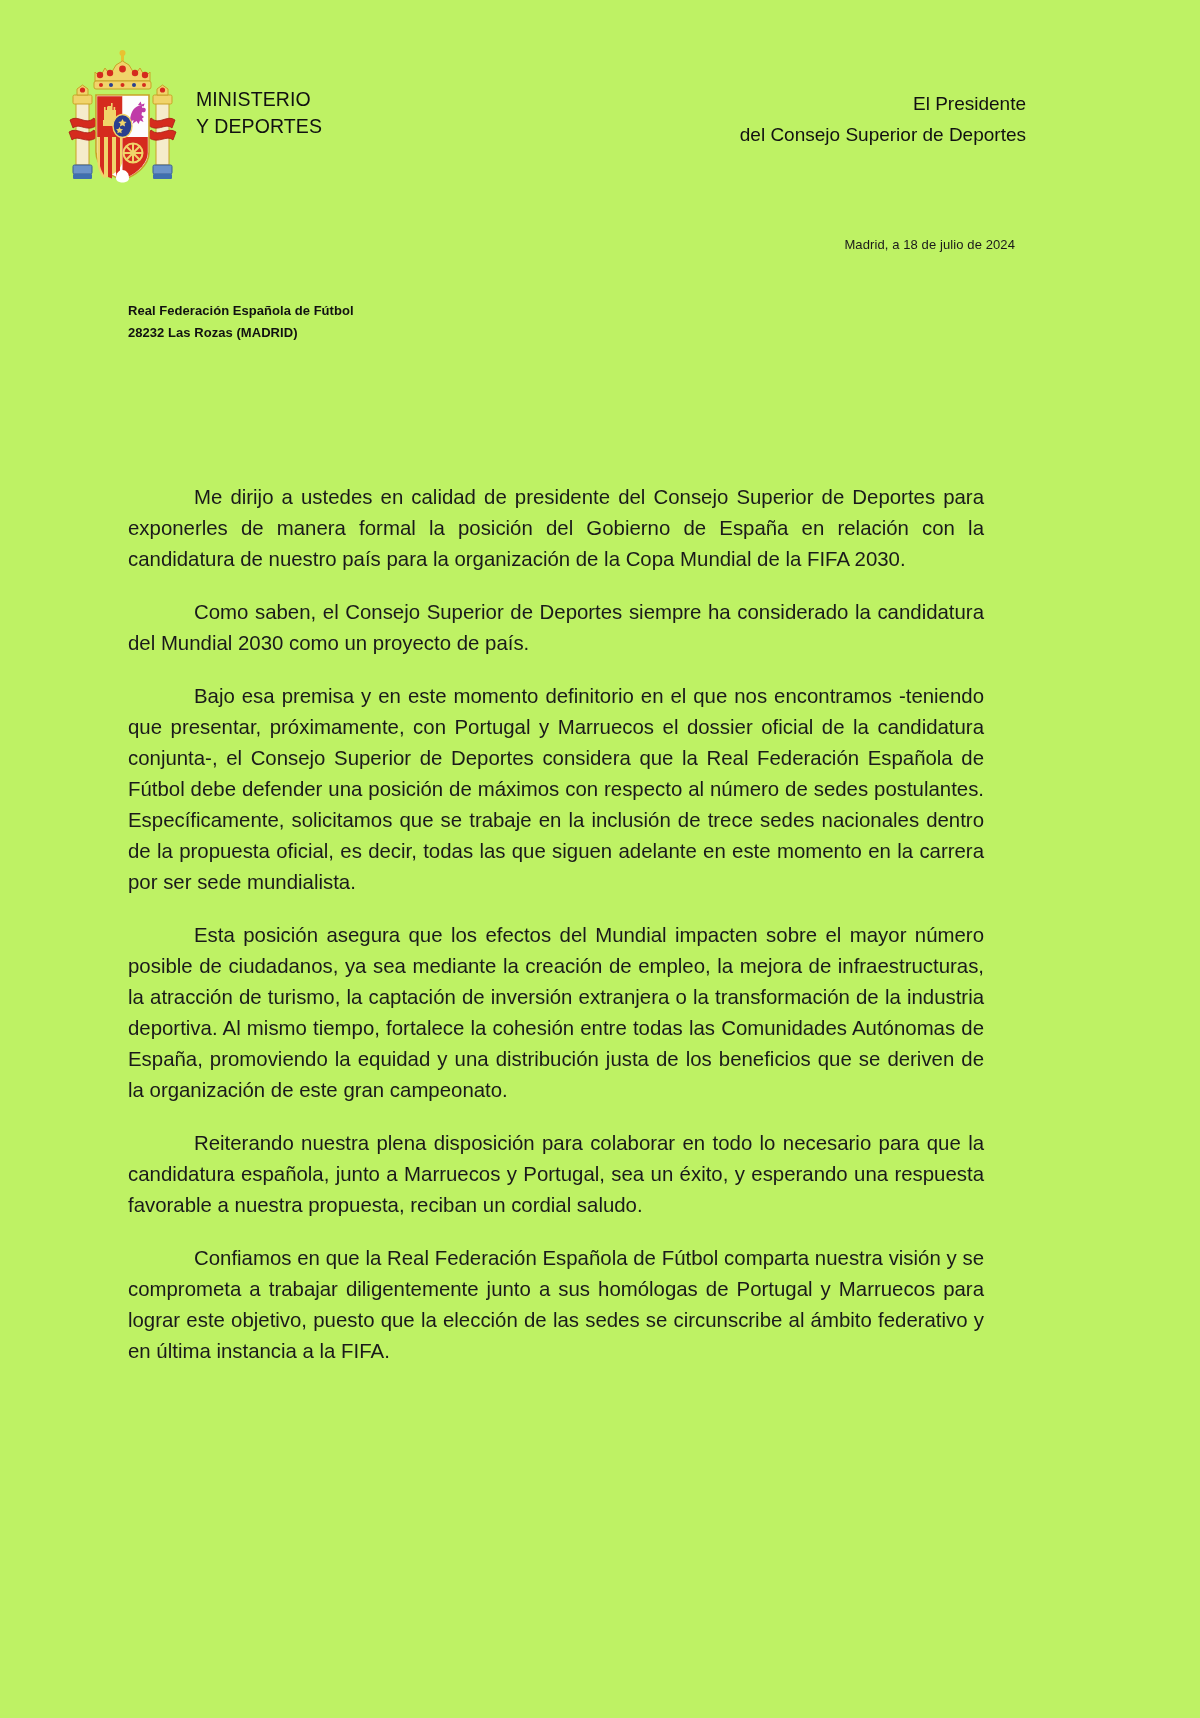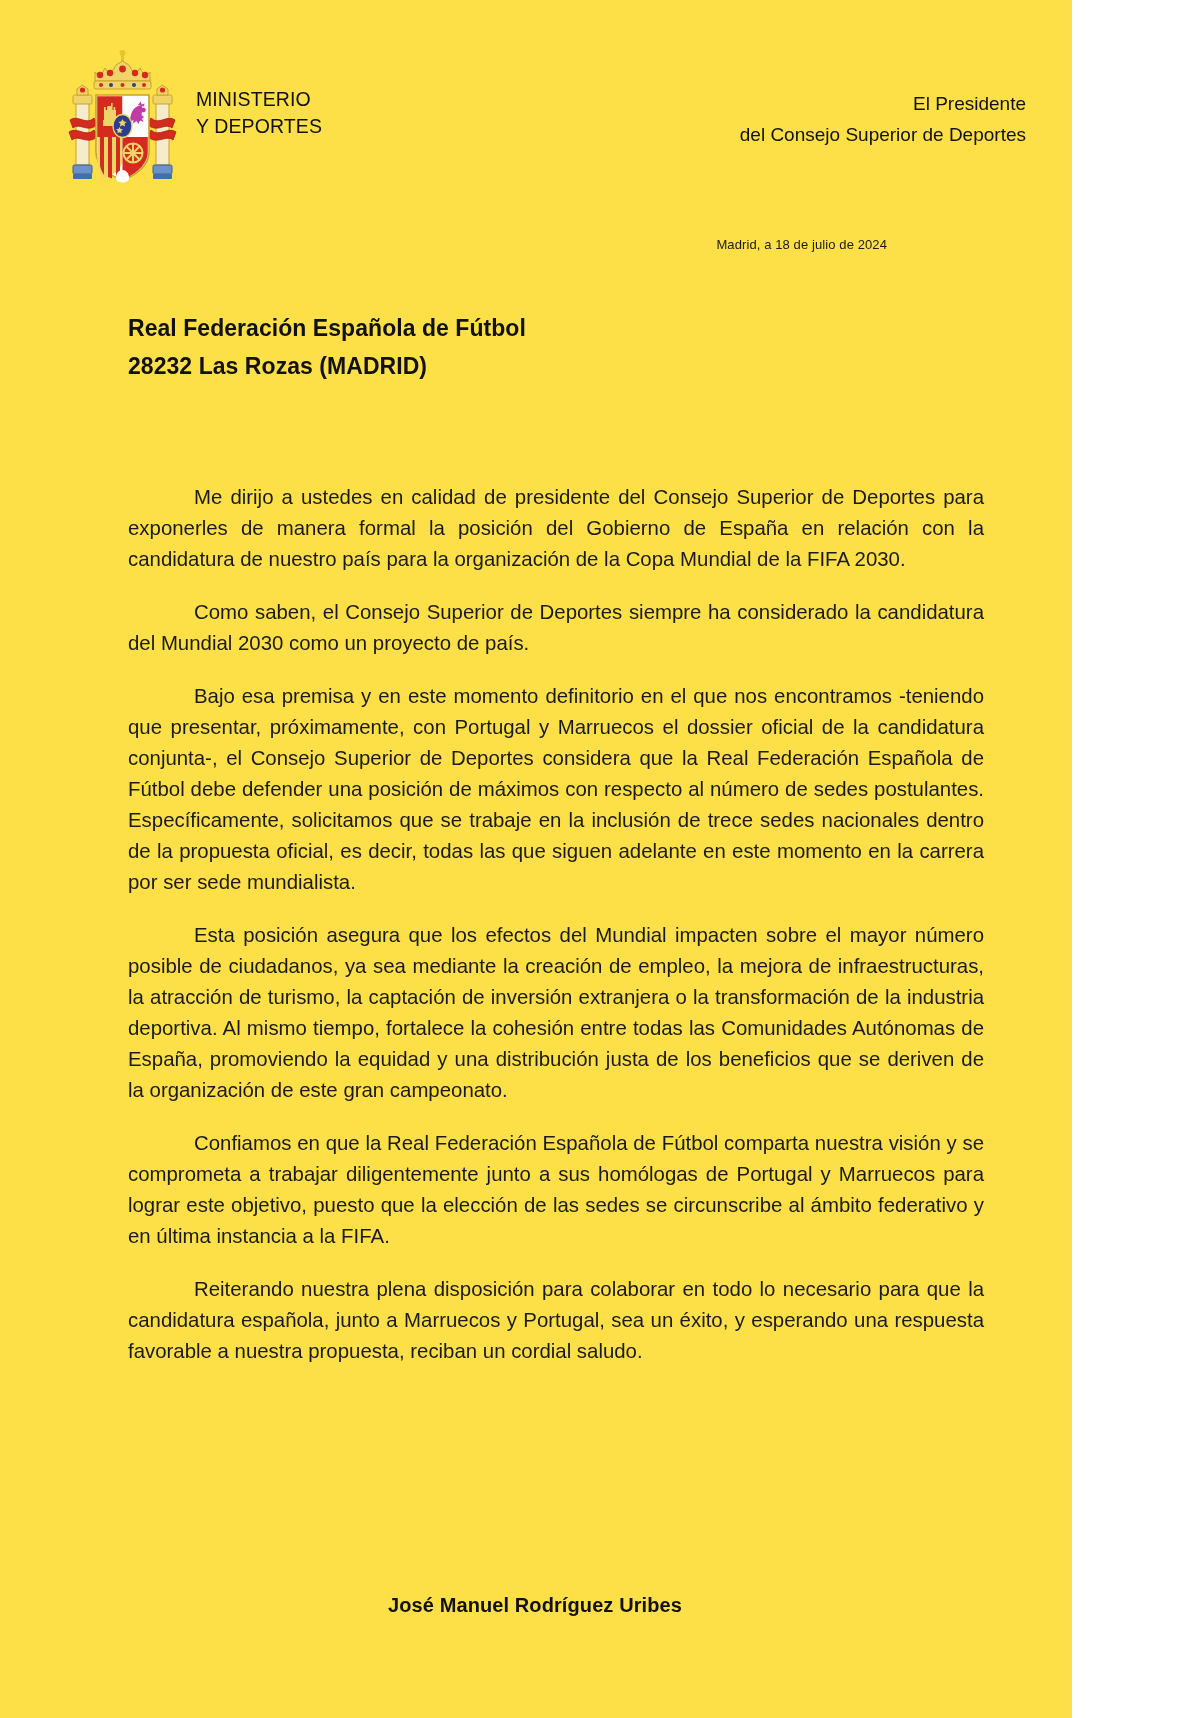--- a/index.html
+++ b/index.html
@@ -10,23 +10,23 @@
   body {
     width: 1200px;
     height: 1718px;
     font-family: "Liberation Sans", sans-serif;
     color: #1a1a1a;
     overflow: hidden;
   }
 
   .page {
     position: relative;
-    width: 1072px;
+    width: 1200px;
     height: 1718px;
-    background: #fde047;
+    background: #bef264;
     box-sizing: border-box;
   }
 
   
   .letterhead {
     position: absolute;
     top: 48px;
     left: 0;
     width: 1200px;
     height: 140px;
@@ -73,23 +73,23 @@
     top: 237px;
     right: 185px;
     font-size: 13px;
     color: #1a1a1a;
     letter-spacing: 0.1px;
   }
 
   
   .addressee {
     position: absolute;
-    top: 309px;
+    top: 300px;
     left: 128px;
-    font-size: 23px;
+    font-size: 13px;
     font-weight: bold;
     line-height: 1.67;
     color: #111111;
     letter-spacing: 0.05px;
   }
   .addressee div { white-space: nowrap; }
 
   
   .body-text {
     position: absolute;
@@ -241,21 +241,18 @@
   <div class="addressee">
     <div>Real Federación Española de Fútbol</div>
     <div>28232 Las Rozas (MADRID)</div>
   </div>
 
   <div class="body-text">
     <p>Me dirijo a ustedes en calidad de presidente del Consejo Superior de Deportes para exponerles de manera formal la posición del Gobierno de España en relación con la candidatura de nuestro país para la organización de la Copa Mundial de la FIFA 2030.</p>
     <p>Como saben, el Consejo Superior de Deportes siempre ha considerado la candidatura del Mundial 2030 como un proyecto de país.</p>
     <p>Bajo esa premisa y en este momento definitorio en el que nos encontramos -teniendo que presentar, próximamente, con Portugal y Marruecos el dossier oficial de la candidatura conjunta-, el Consejo Superior de Deportes considera que la Real Federación Española de Fútbol debe defender una posición de máximos con respecto al número de sedes postulantes. Específicamente, solicitamos que se trabaje en la inclusión de trece sedes nacionales dentro de la propuesta oficial, es decir, todas las que siguen adelante en este momento en la carrera por ser sede mundialista.</p>
     <p>Esta posición asegura que los efectos del Mundial impacten sobre el mayor número posible de ciudadanos, ya sea mediante la creación de empleo, la mejora de infraestructuras, la atracción de turismo, la captación de inversión extranjera o la transformación de la industria deportiva. Al mismo tiempo, fortalece la cohesión entre todas las Comunidades Autónomas de España, promoviendo la equidad y una distribución justa de los beneficios que se deriven de la organización de este gran campeonato.</p>
+    <p>Reiterando nuestra plena disposición para colaborar en todo lo necesario para que la candidatura española, junto a Marruecos y Portugal, sea un éxito, y esperando una respuesta favorable a nuestra propuesta, reciban un cordial saludo.</p>
     <p>Confiamos en que la Real Federación Española de Fútbol comparta nuestra visión y se comprometa a trabajar diligentemente junto a sus homólogas de Portugal y Marruecos para lograr este objetivo, puesto que la elección de las sedes se circunscribe al ámbito federativo y en última instancia a la FIFA.</p>
-    <p>Reiterando nuestra plena disposición para colaborar en todo lo necesario para que la candidatura española, junto a Marruecos y Portugal, sea un éxito, y esperando una respuesta favorable a nuestra propuesta, reciban un cordial saludo.</p>
   </div>
 
-  <div class="signature">
-    <span>José Manuel Rodríguez Uribes</span>
-  </div>
 
 </div>
 
 </body></html>

